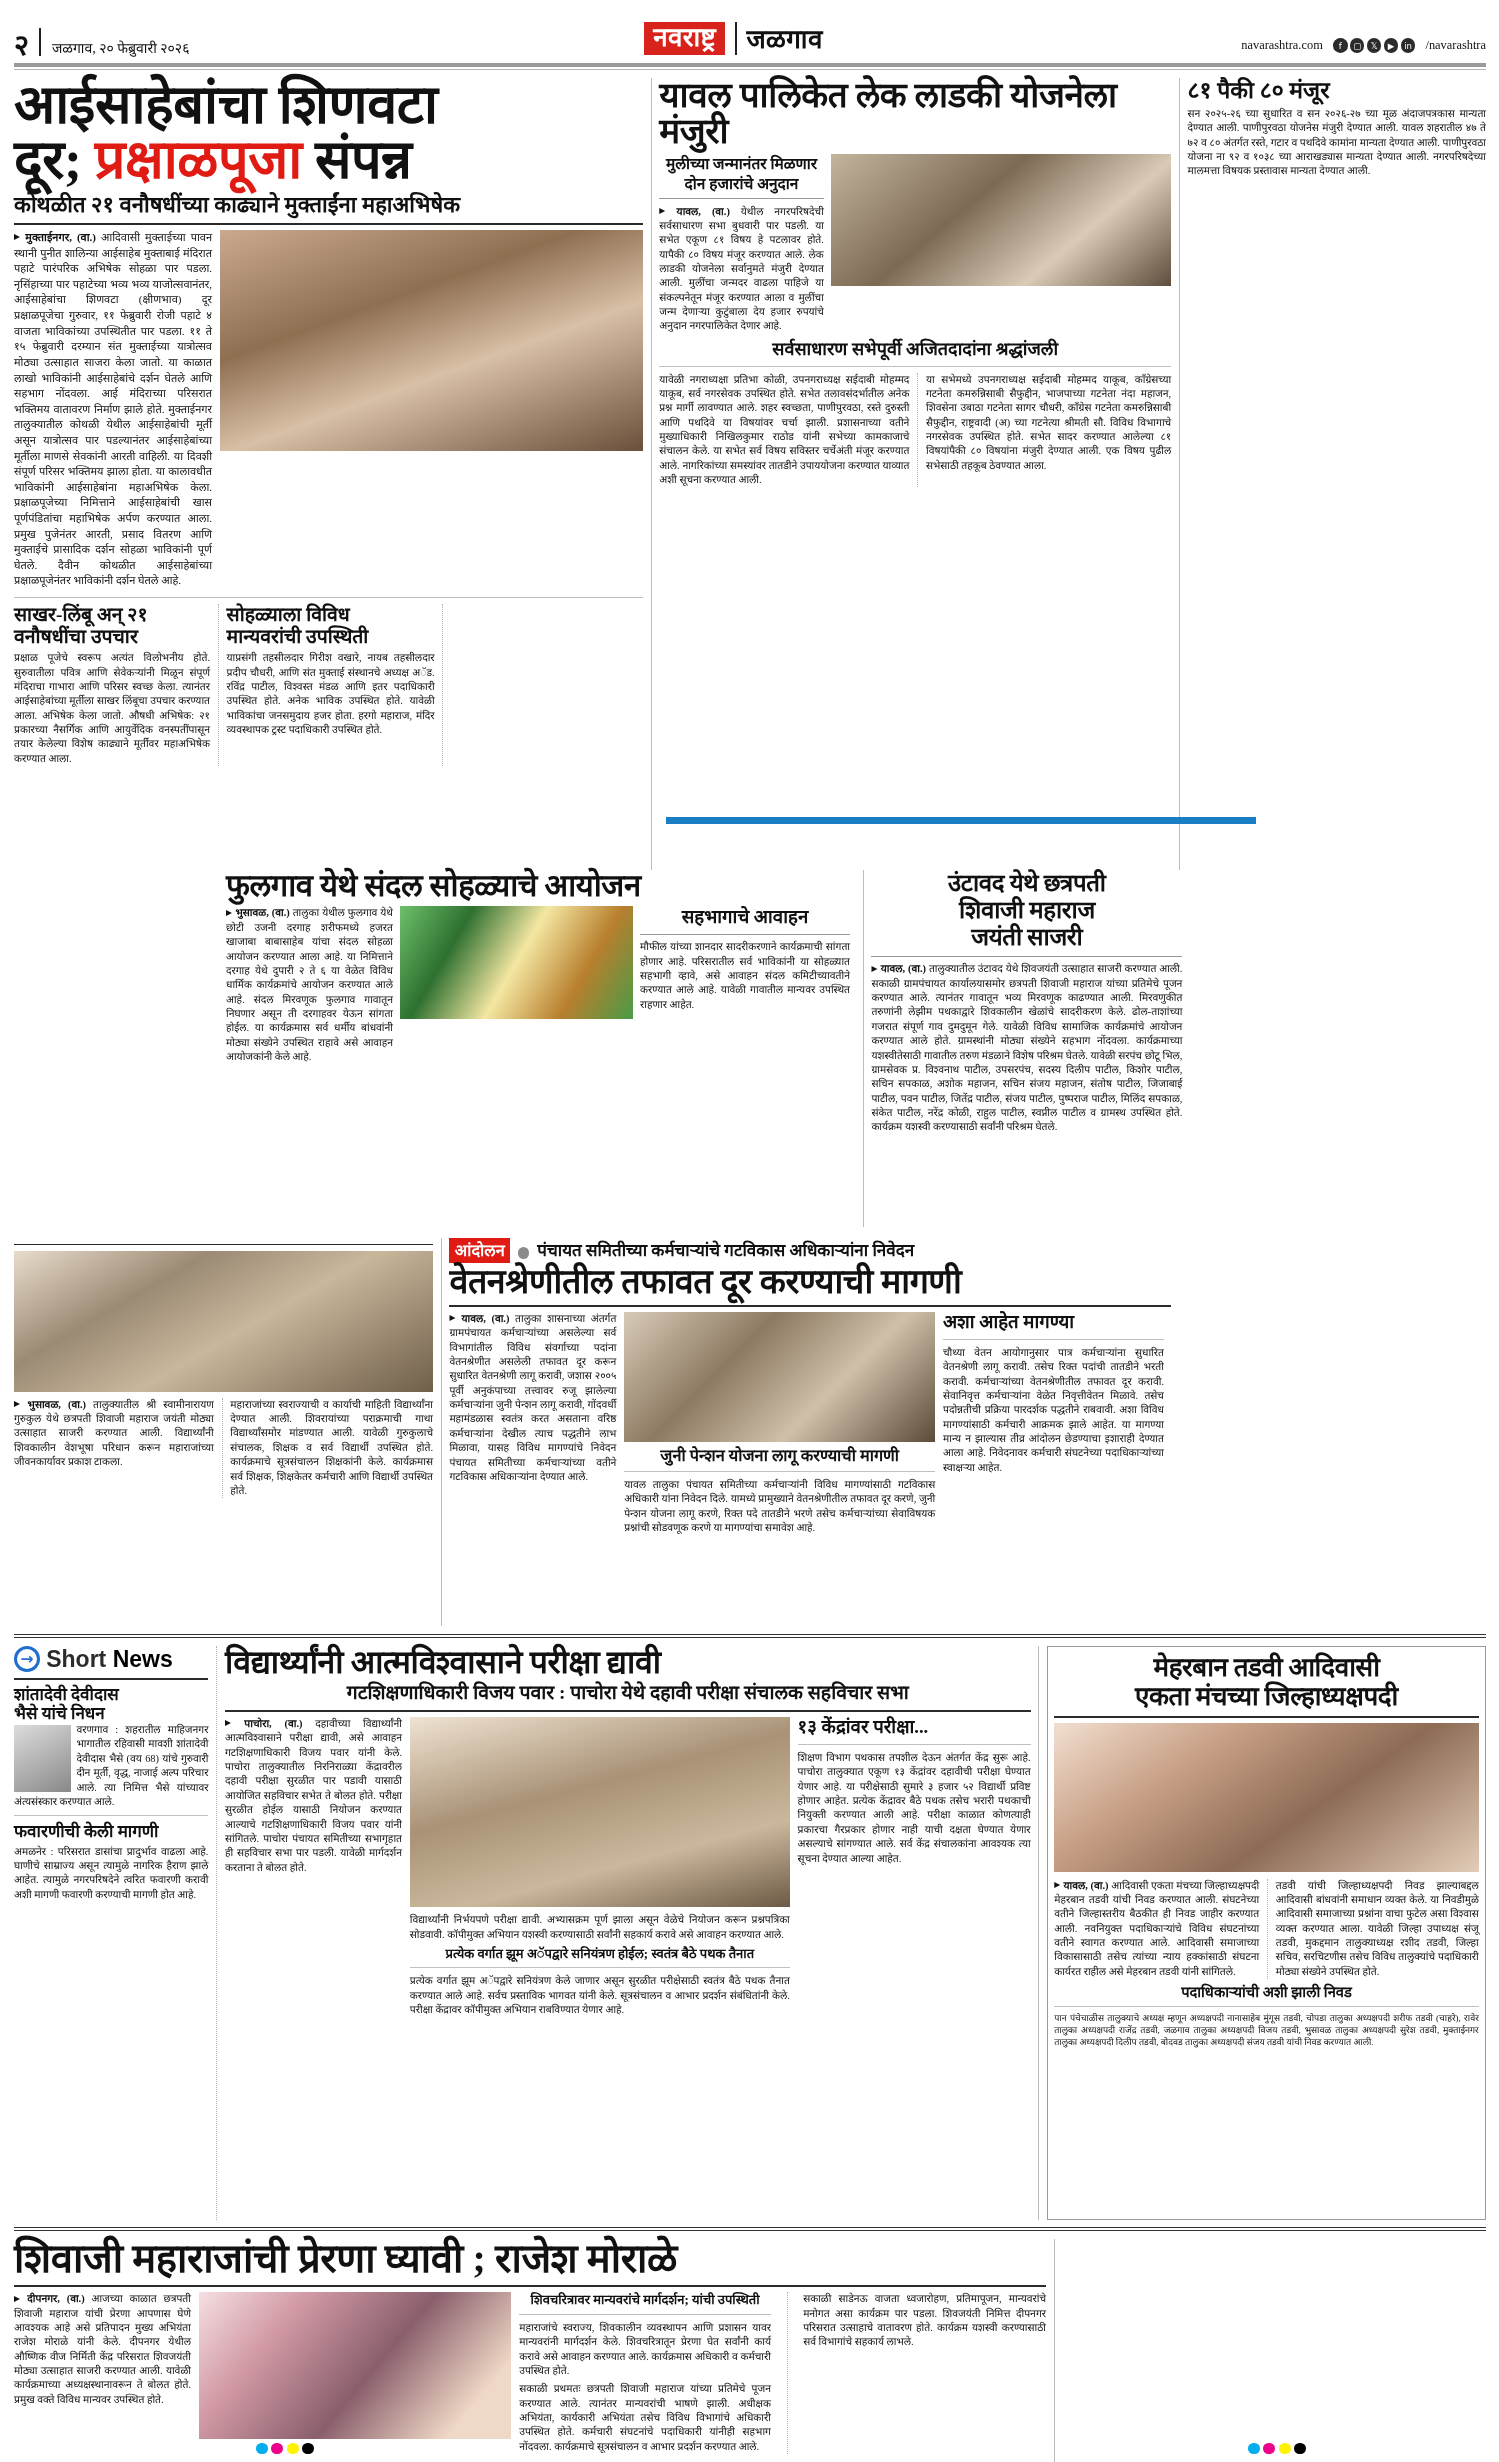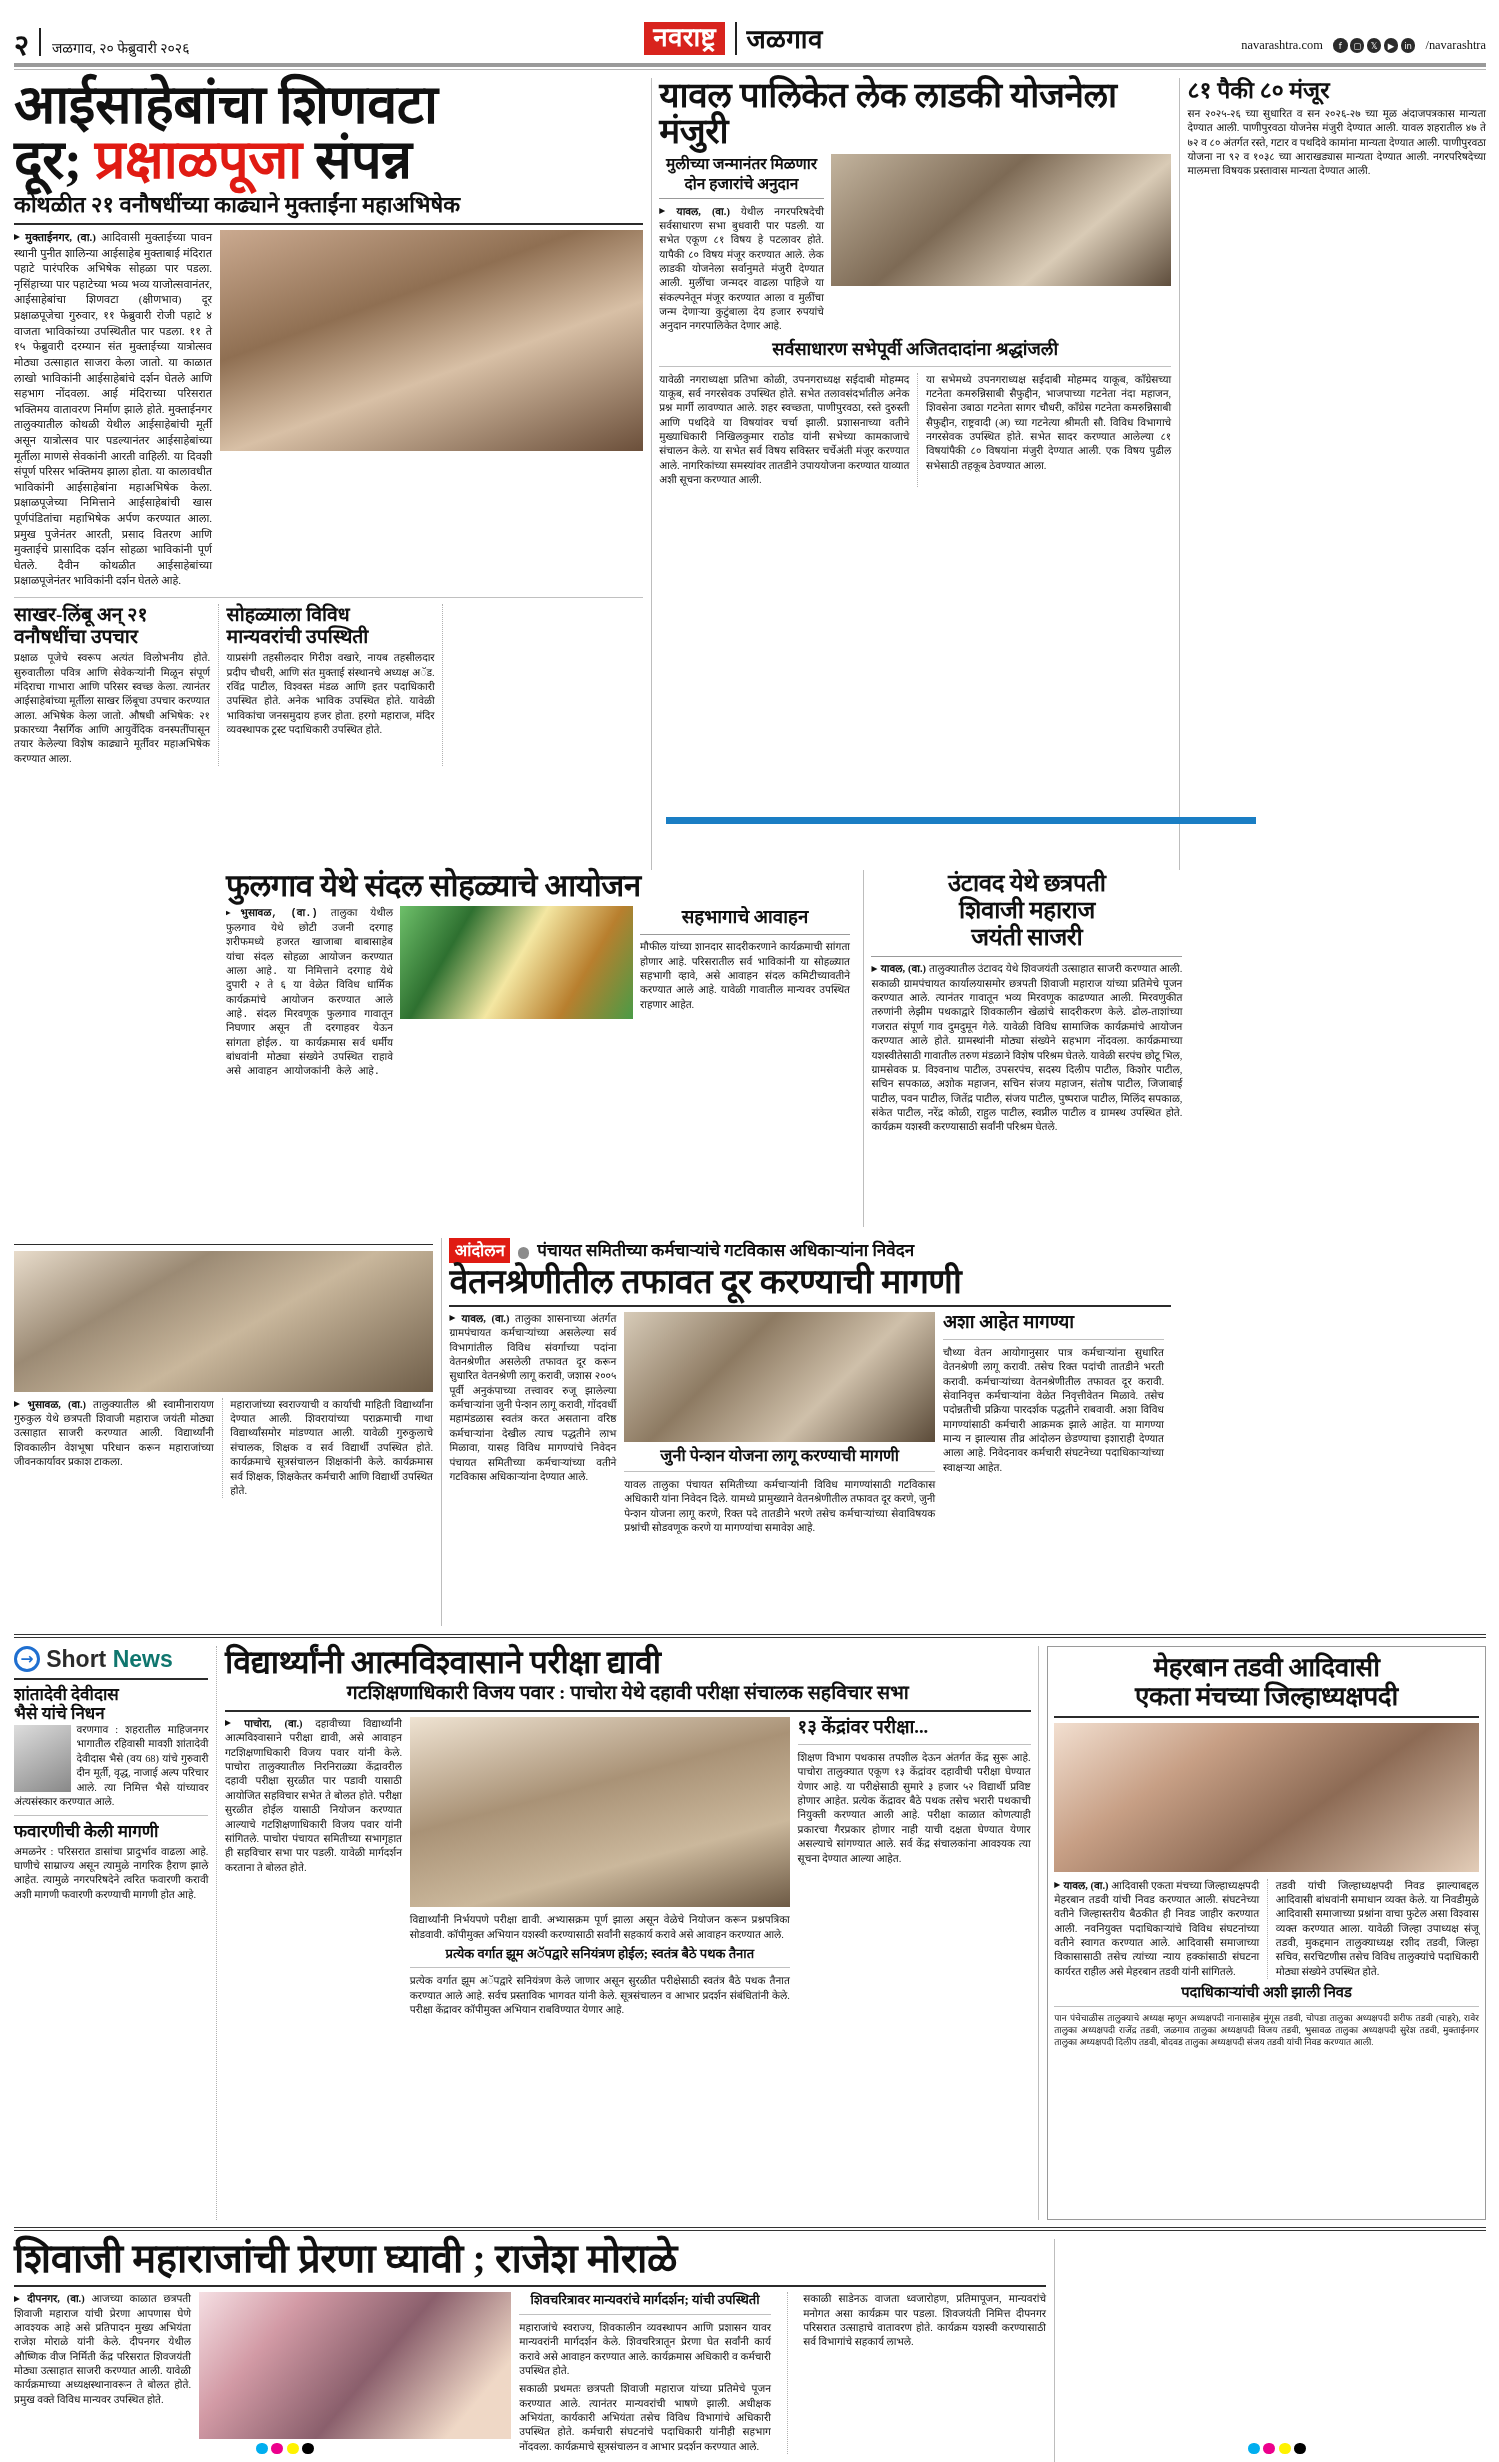--- a/index.html
+++ b/index.html
@@ -81,21 +81,21 @@
   .boxed{ border:1.6px solid #9a9a9a; padding:6.2px; }
 
   .shortnews-hd{ display:flex; align-items:center; gap:6.2px; }
   .sn-icon{
     width:26px;height:26px;border-radius:50%;
     border:3.1px solid #1f6fd0; display:flex;align-items:center;justify-content:center;
     color:#1f6fd0;font-size:15.5px;font-weight:700;
     font-family:"DejaVu Sans", sans-serif;
   }
   .sn-title{ font-family:"Liberation Sans", sans-serif; font-weight:700; font-size:23px; }
-  .sn-title .a{ color:#2b2b2b; } .sn-title .b{ color:#0f766e; }
+  .sn-title .a{ color:#2b2b2b; } .sn-title .b{ color:#000000; }
 
   .cmyk{ display:flex; gap:3.9px; align-items:center; }
   .cmyk i{ width:11.6px;height:11.6px;border-radius:50%; display:block; }
 
   .mini-portrait{
     width:57px;height:67px;float:left;margin:1.6px 5.4px 1.6px 0;
     background:linear-gradient(150deg,#ddd,#888);
   }
   .blue-line{ height:7px; background:#1a7ec4; }
   .col{ }
@@ -218,21 +218,21 @@
       <div class="sub-head" style="font-size:23px; margin-bottom:3.1px;">८१ पैकी ८० मंजूर</div>
       <div class="body-txt small">सन २०२५-२६ च्या सुधारित व सन २०२६-२७ च्या मूळ अंदाजपत्रकास मान्यता देण्यात आली. पाणीपुरवठा योजनेस मंजुरी देण्यात आली. यावल शहरातील ४७ ते ७२ व ८० अंतर्गत रस्ते, गटार व पथदिवे कामांना मान्यता देण्यात आली. पाणीपुरवठा योजना ना ९२ व १०३८ च्या आराखड्यास मान्यता देण्यात आली. नगरपरिषदेच्या मालमत्ता विषयक प्रस्तावास मान्यता देण्यात आली.</div>
     </div>
   </div>
 
   <div class="cols" style="height:357px;">
 
     <div class="col" style="width:629px; margin-left:212px;">
       <h1 class="head" style="font-size:31px; margin-bottom:4.7px;">फुलगाव येथे संदल सोहळ्याचे आयोजन</h1>
       <div style="display:flex; gap:7px;">
-        <div style="width:167px;font-family:Liberation Mono, monospace;">
+        <div style="width:167px;">
           <div class="body-txt small">
             <b class="dateline">भुसावळ, (वा.)</b>
             <span>तालुका येथील फुलगाव येथे छोटी उजनी दरगाह शरीफमध्ये हजरत खाजाबा बाबासाहेब यांचा संदल सोहळा आयोजन करण्यात आला आहे. या निमित्ताने दरगाह येथे दुपारी २ ते ६ या वेळेत विविध धार्मिक कार्यक्रमांचे आयोजन करण्यात आले आहे. संदल मिरवणूक फुलगाव गावातून निघणार असून ती दरगाहवर येऊन सांगता होईल. या कार्यक्रमास सर्व धर्मीय बांधवांनी मोठ्या संख्येने उपस्थित राहावे असे आवाहन आयोजकांनी केले आहे.</span>
           </div>
         </div>
         <div style="width:233px;">
           <div class="photo ph3" style="height:113px;"></div>
         </div>
         <div style="width:210px;">
           <div class="kicker" style="font-size:18.6px; text-align:center;">सहभागाचे आवाहन</div>

